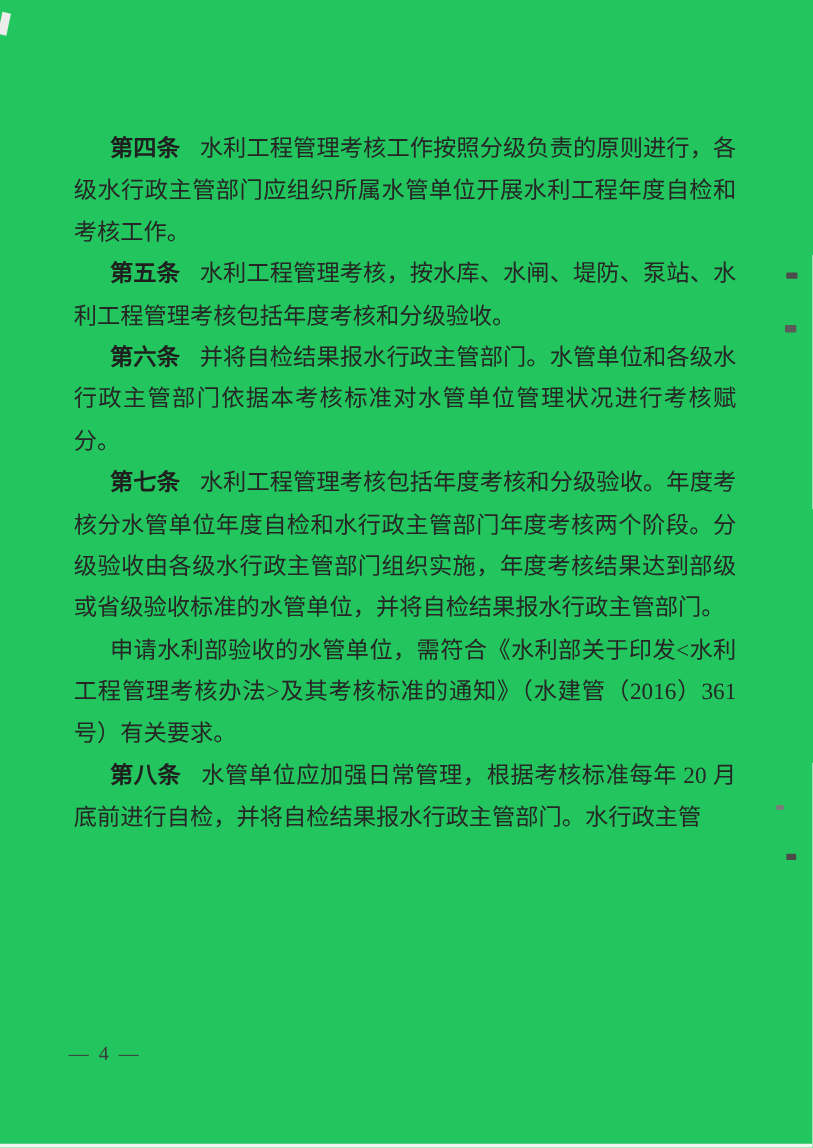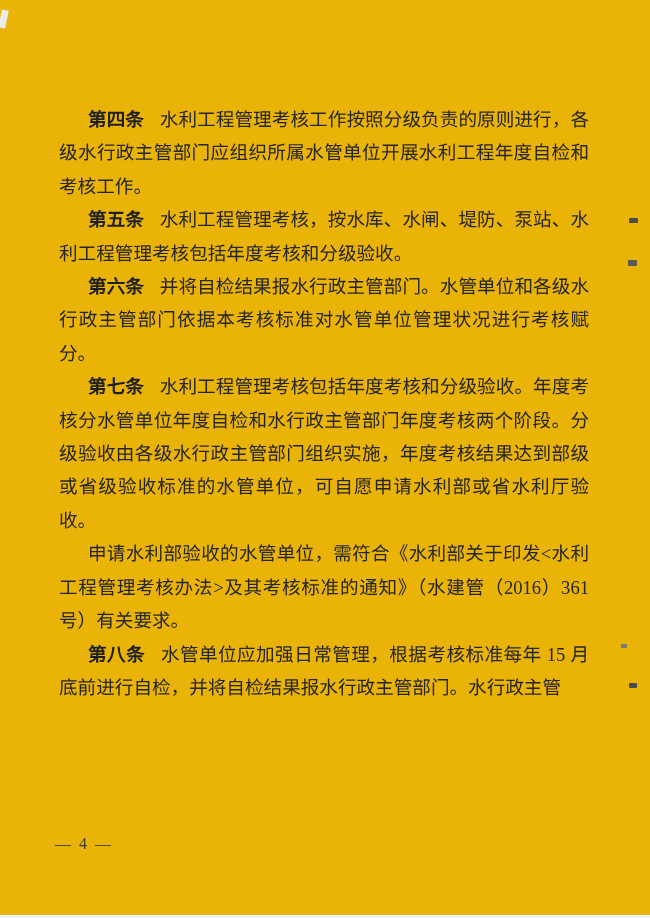--- a/index.html
+++ b/index.html
@@ -4,21 +4,21 @@
 <style>
   html, body {
     margin: 0;
     padding: 0;
     background: #fdfdfc;
   }
   .page {
     position: relative;
     width: 650px;
     height: 918px;
-    background: #eab308;
+    background: #22c55e;
     overflow: hidden;
     font-family: "Liberation Serif", "DejaVu Serif", serif;
   }
   .text-block {
     position: absolute;
     left: 59px;
     top: 103px;
     width: 530px;
     color: #262626;
     font-size: 18.6px;
@@ -78,23 +78,23 @@
 </head>
 <body>
 
 <div class="page">
   <div class="corner-mark"></div>
 
   <div class="text-block" id="text-block">
       <p class="para"><span class="para-head">第四条</span><span class="para-body">水利工程管理考核工作按照分级负责的原则进行，各级水行政主管部门应组织所属水管单位开展水利工程年度自检和考核工作。</span></p>
       <p class="para"><span class="para-head">第五条</span><span class="para-body">水利工程管理考核，按水库、水闸、堤防、泵站、水利工程管理考核包括年度考核和分级验收。</span></p>
       <p class="para"><span class="para-head">第六条</span><span class="para-body">并将自检结果报水行政主管部门。水管单位和各级水行政主管部门依据本考核标准对水管单位管理状况进行考核赋分。</span></p>
-      <p class="para"><span class="para-head">第七条</span><span class="para-body">水利工程管理考核包括年度考核和分级验收。年度考核分水管单位年度自检和水行政主管部门年度考核两个阶段。分级验收由各级水行政主管部门组织实施，年度考核结果达到部级或省级验收标准的水管单位，可自愿申请水利部或省水利厅验收。</span></p>
+      <p class="para"><span class="para-head">第七条</span><span class="para-body">水利工程管理考核包括年度考核和分级验收。年度考核分水管单位年度自检和水行政主管部门年度考核两个阶段。分级验收由各级水行政主管部门组织实施，年度考核结果达到部级或省级验收标准的水管单位，并将自检结果报水行政主管部门。</span></p>
       <p class="para"><span class="para-body">申请水利部验收的水管单位，需符合《水利部关于印发&lt;水利工程管理考核办法&gt;及其考核标准的通知》（水建管（2016）361 号）有关要求。</span></p>
-      <p class="para"><span class="para-head">第八条</span><span class="para-body">水管单位应加强日常管理，根据考核标准每年 15 月底前进行自检，并将自检结果报水行政主管部门。水行政主管</span></p>
+      <p class="para"><span class="para-head">第八条</span><span class="para-body">水管单位应加强日常管理，根据考核标准每年 20 月底前进行自检，并将自检结果报水行政主管部门。水行政主管</span></p>
     </div>
 
   <div class="page-number">— 4 —</div>
 
   <div class="speck speck-1"></div>
   <div class="speck speck-2"></div>
   <div class="speck speck-3"></div>
   <div class="speck speck-4"></div>
 
   <div class="bottom-edge"></div>

